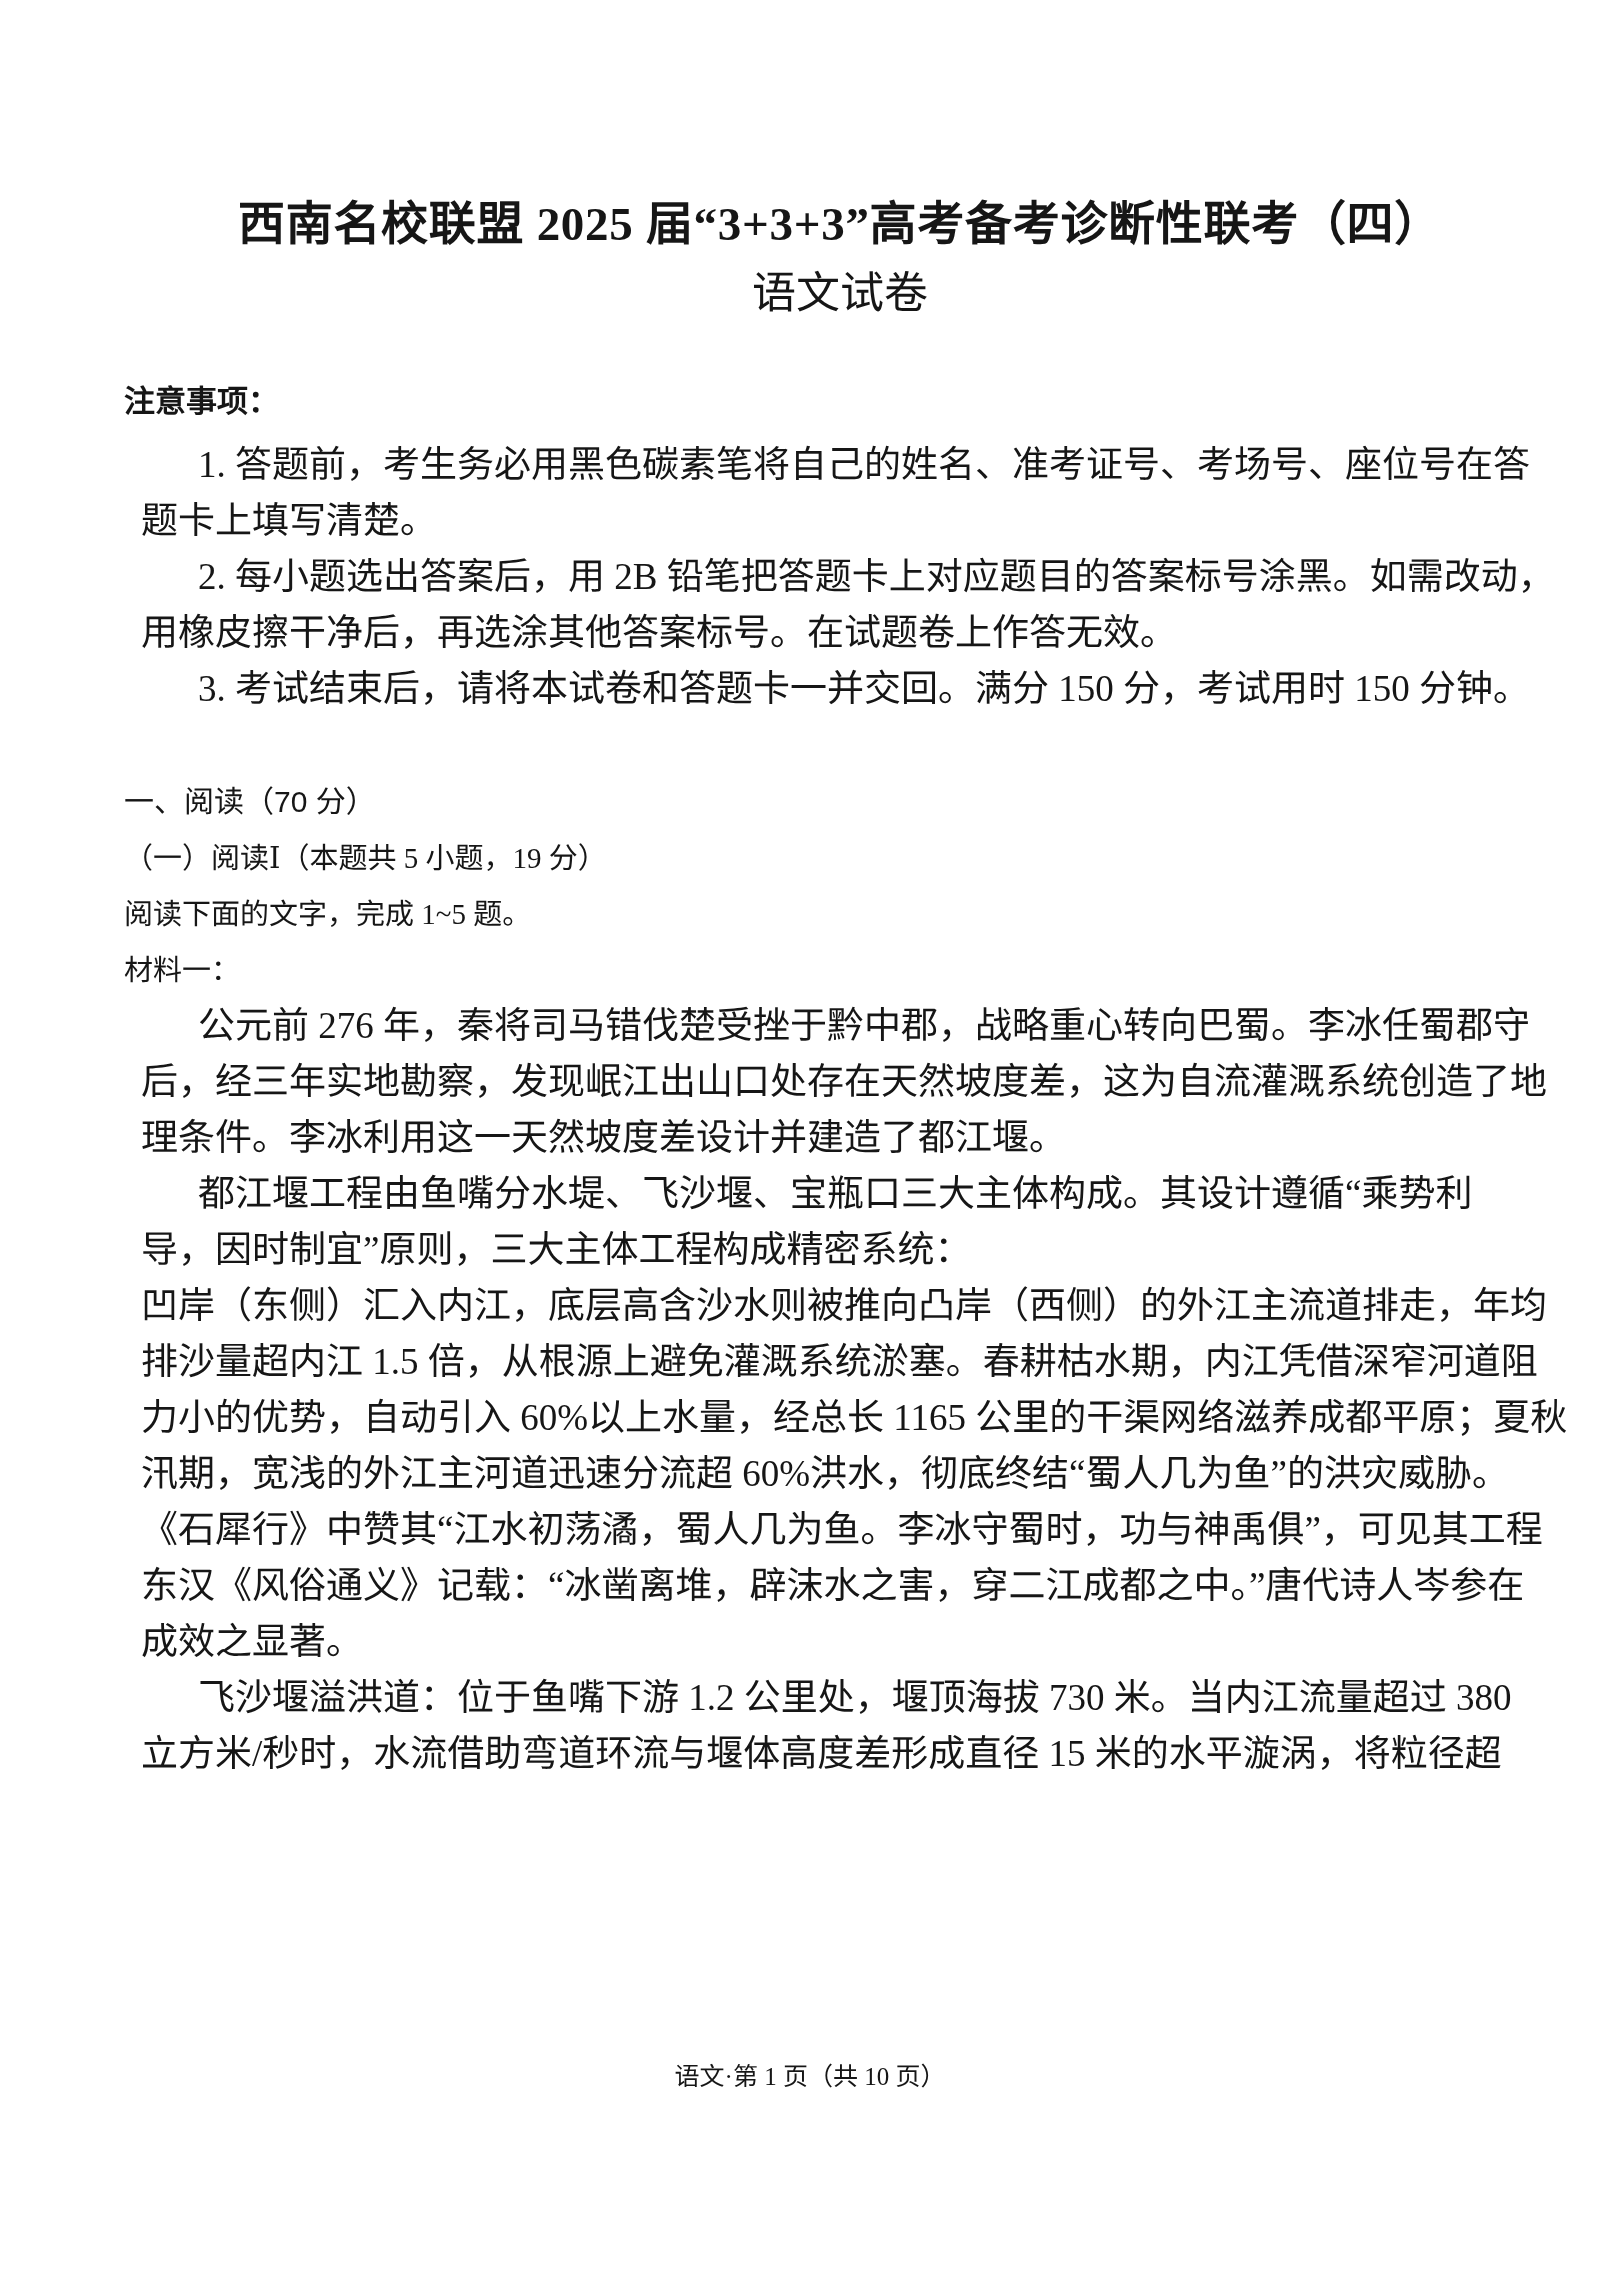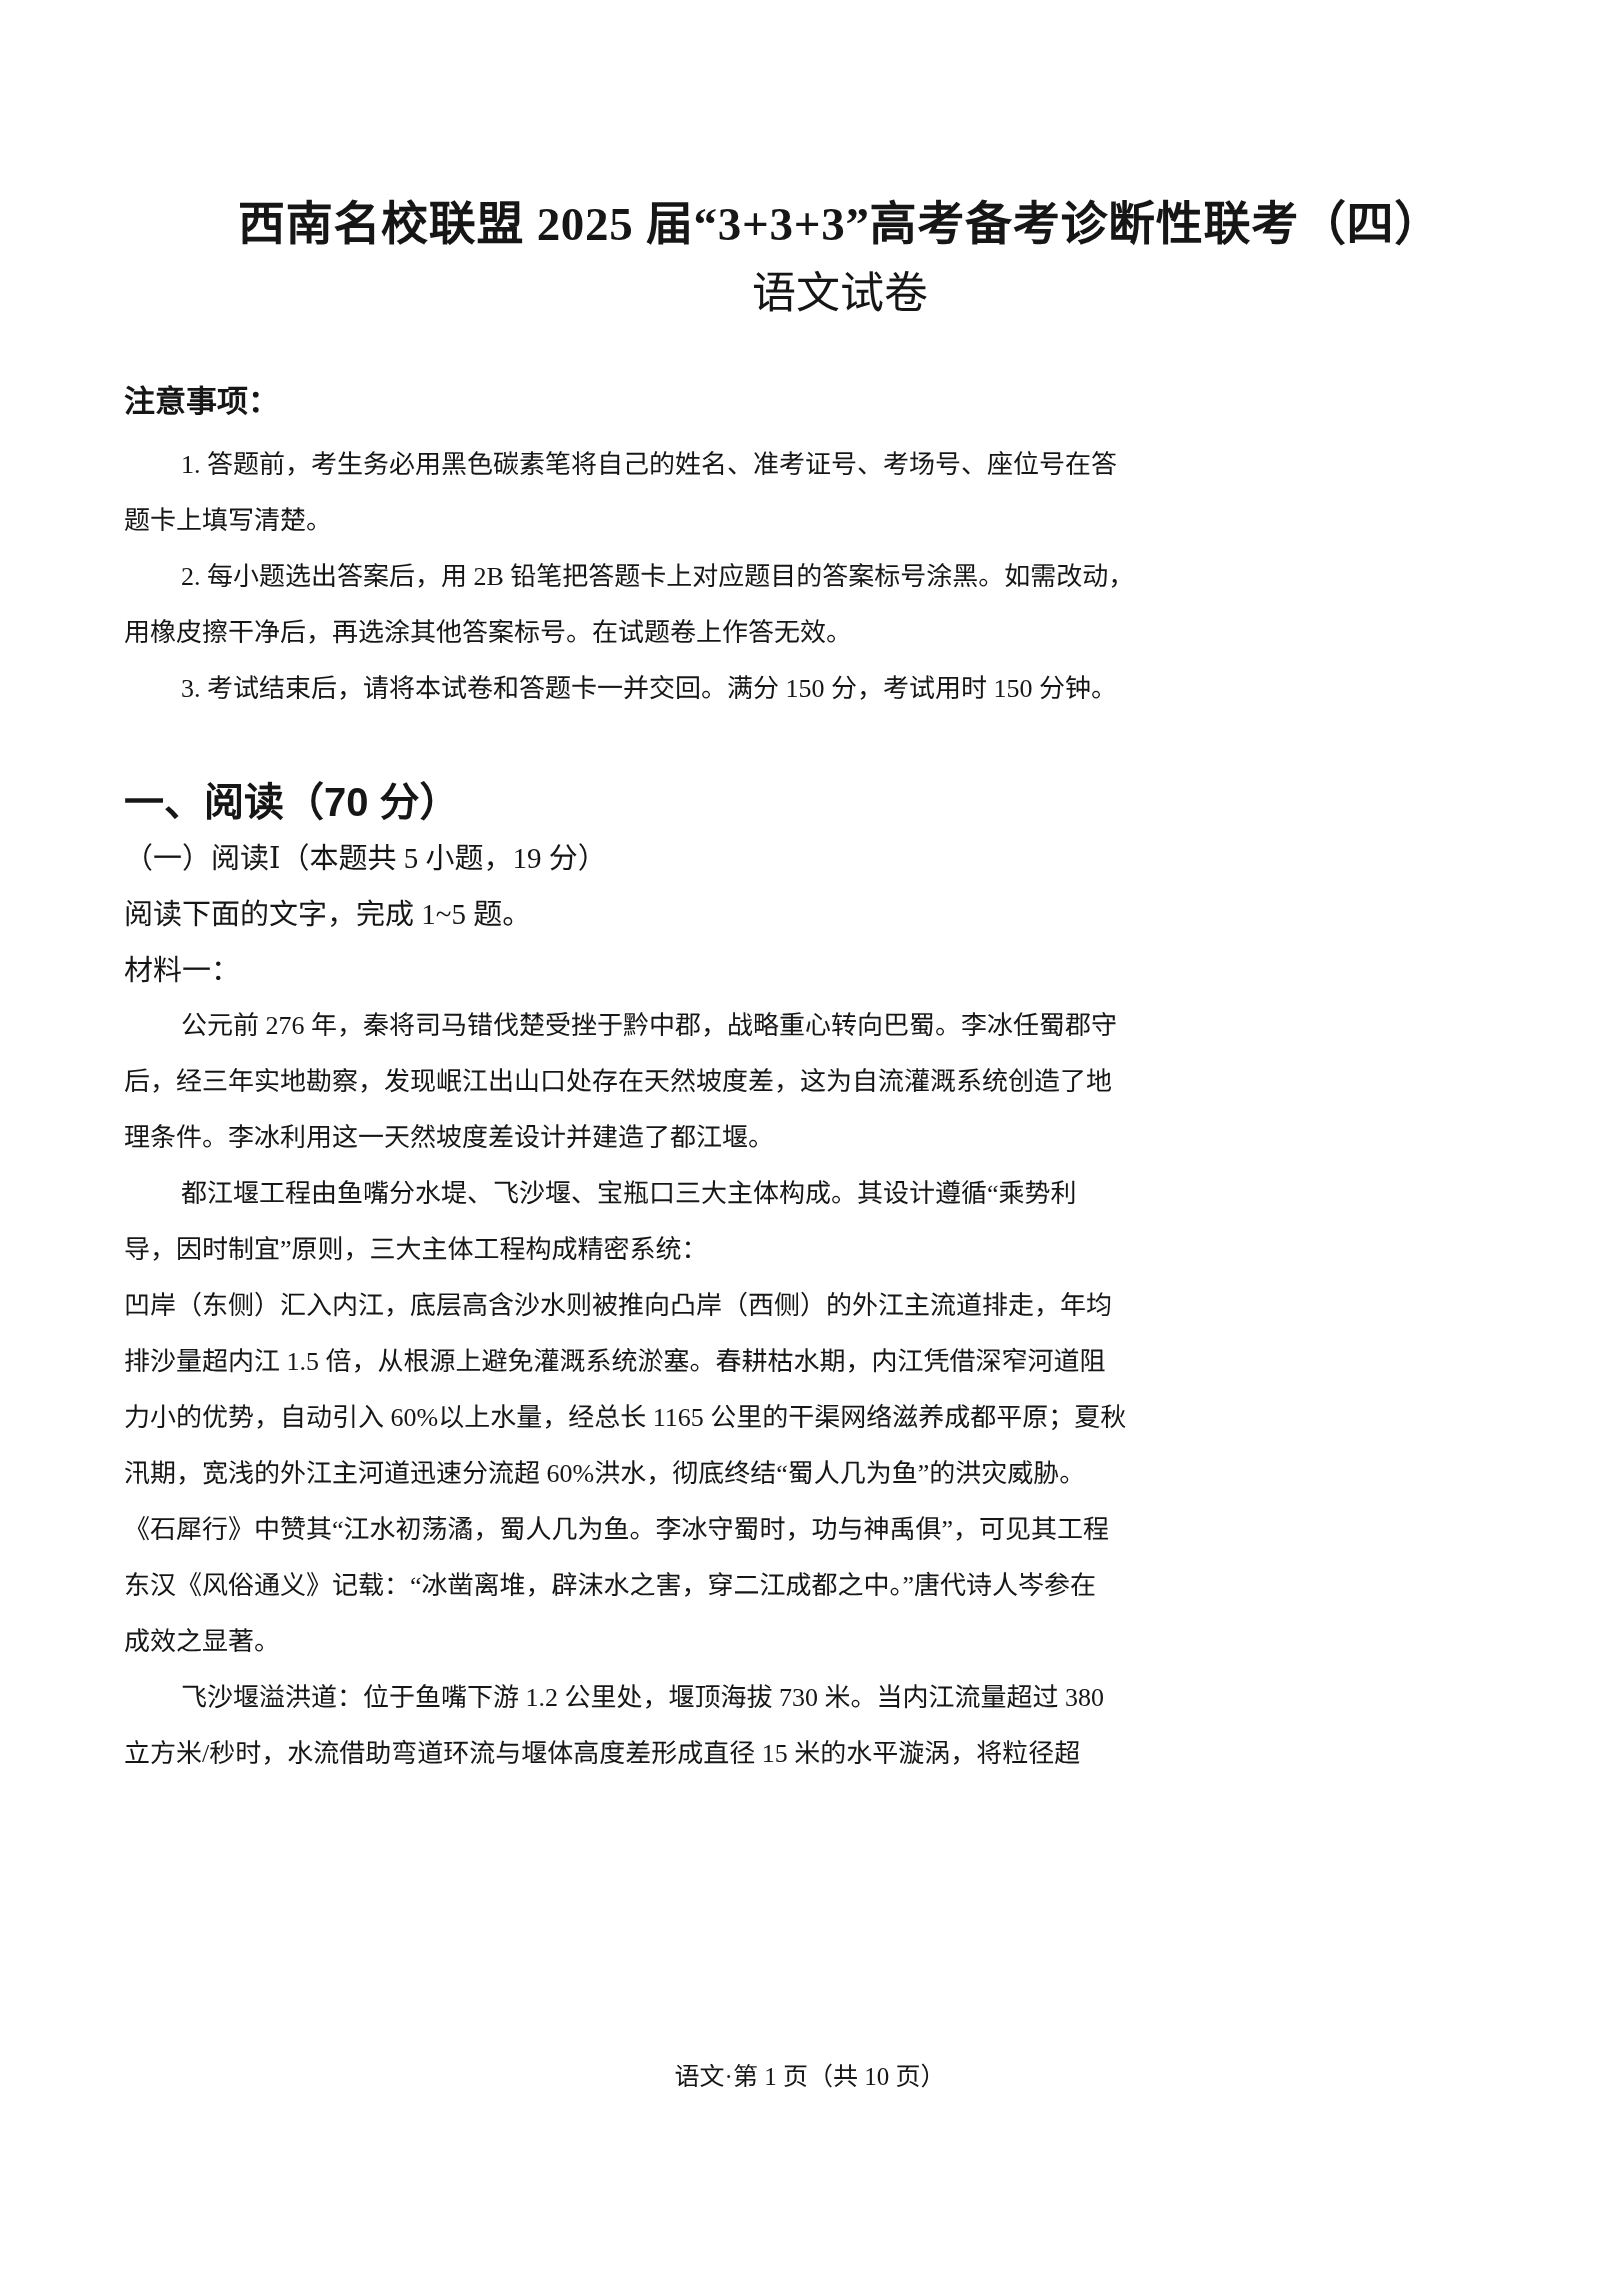--- a/index.html
+++ b/index.html
@@ -35,31 +35,32 @@
     font-weight: normal;
   }
   .notice-heading {
     font-family: "Liberation Sans", "DejaVu Sans", sans-serif;
     font-weight: bold;
     font-size: 31px;
     line-height: 43px;
     margin-bottom: 14.3px;
   }
   .line {
-    font-size: 26px;
+    font-size: 37px;
     line-height: 56px;
     white-space: nowrap;
+    margin-left: 17px;
   }
   .indent {
     text-indent: 57px;
   }
   .section-heading {
     font-family: "Liberation Sans", "DejaVu Sans", sans-serif;
-    font-weight: bold;
-    font-size: 40px;
+    font-weight: normal;
+    font-size: 30px;
     line-height: 56px;
     margin-top: 57px;
   }
   .part-heading, .instruction, .material-label {
     font-size: 29px;
     line-height: 56px;
   }
   .paragraph {
     margin: 0;
   }

